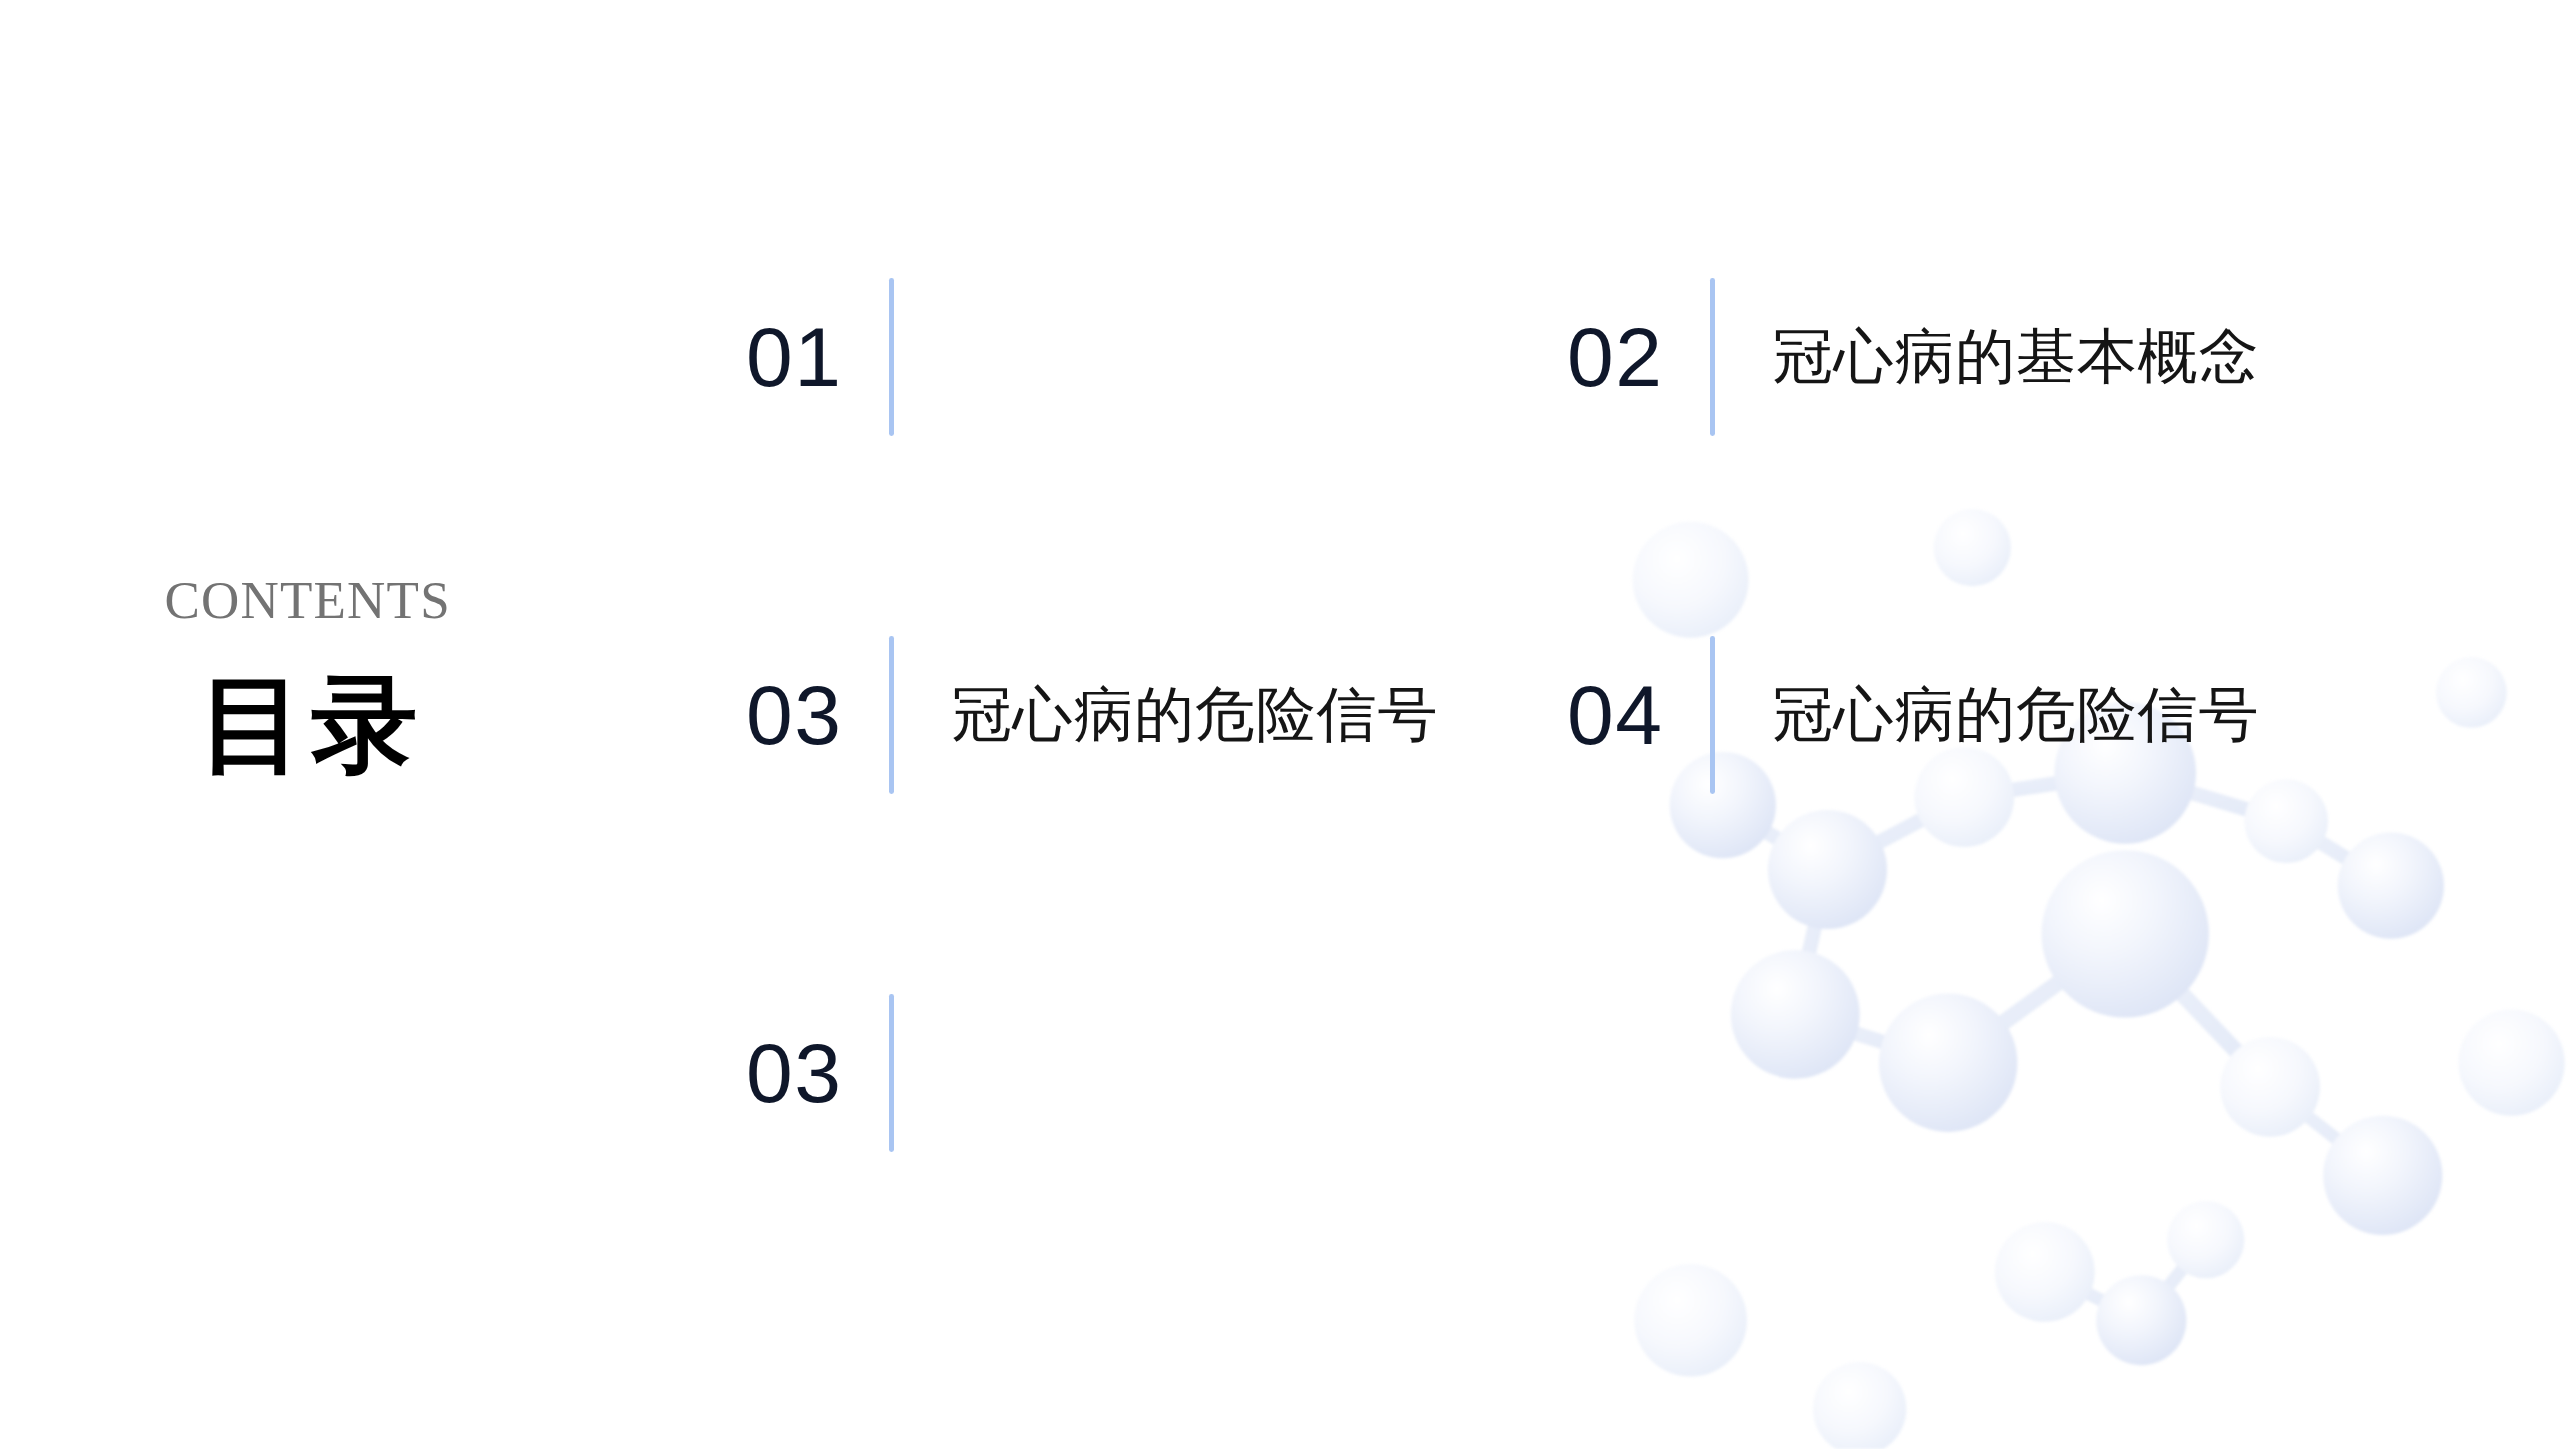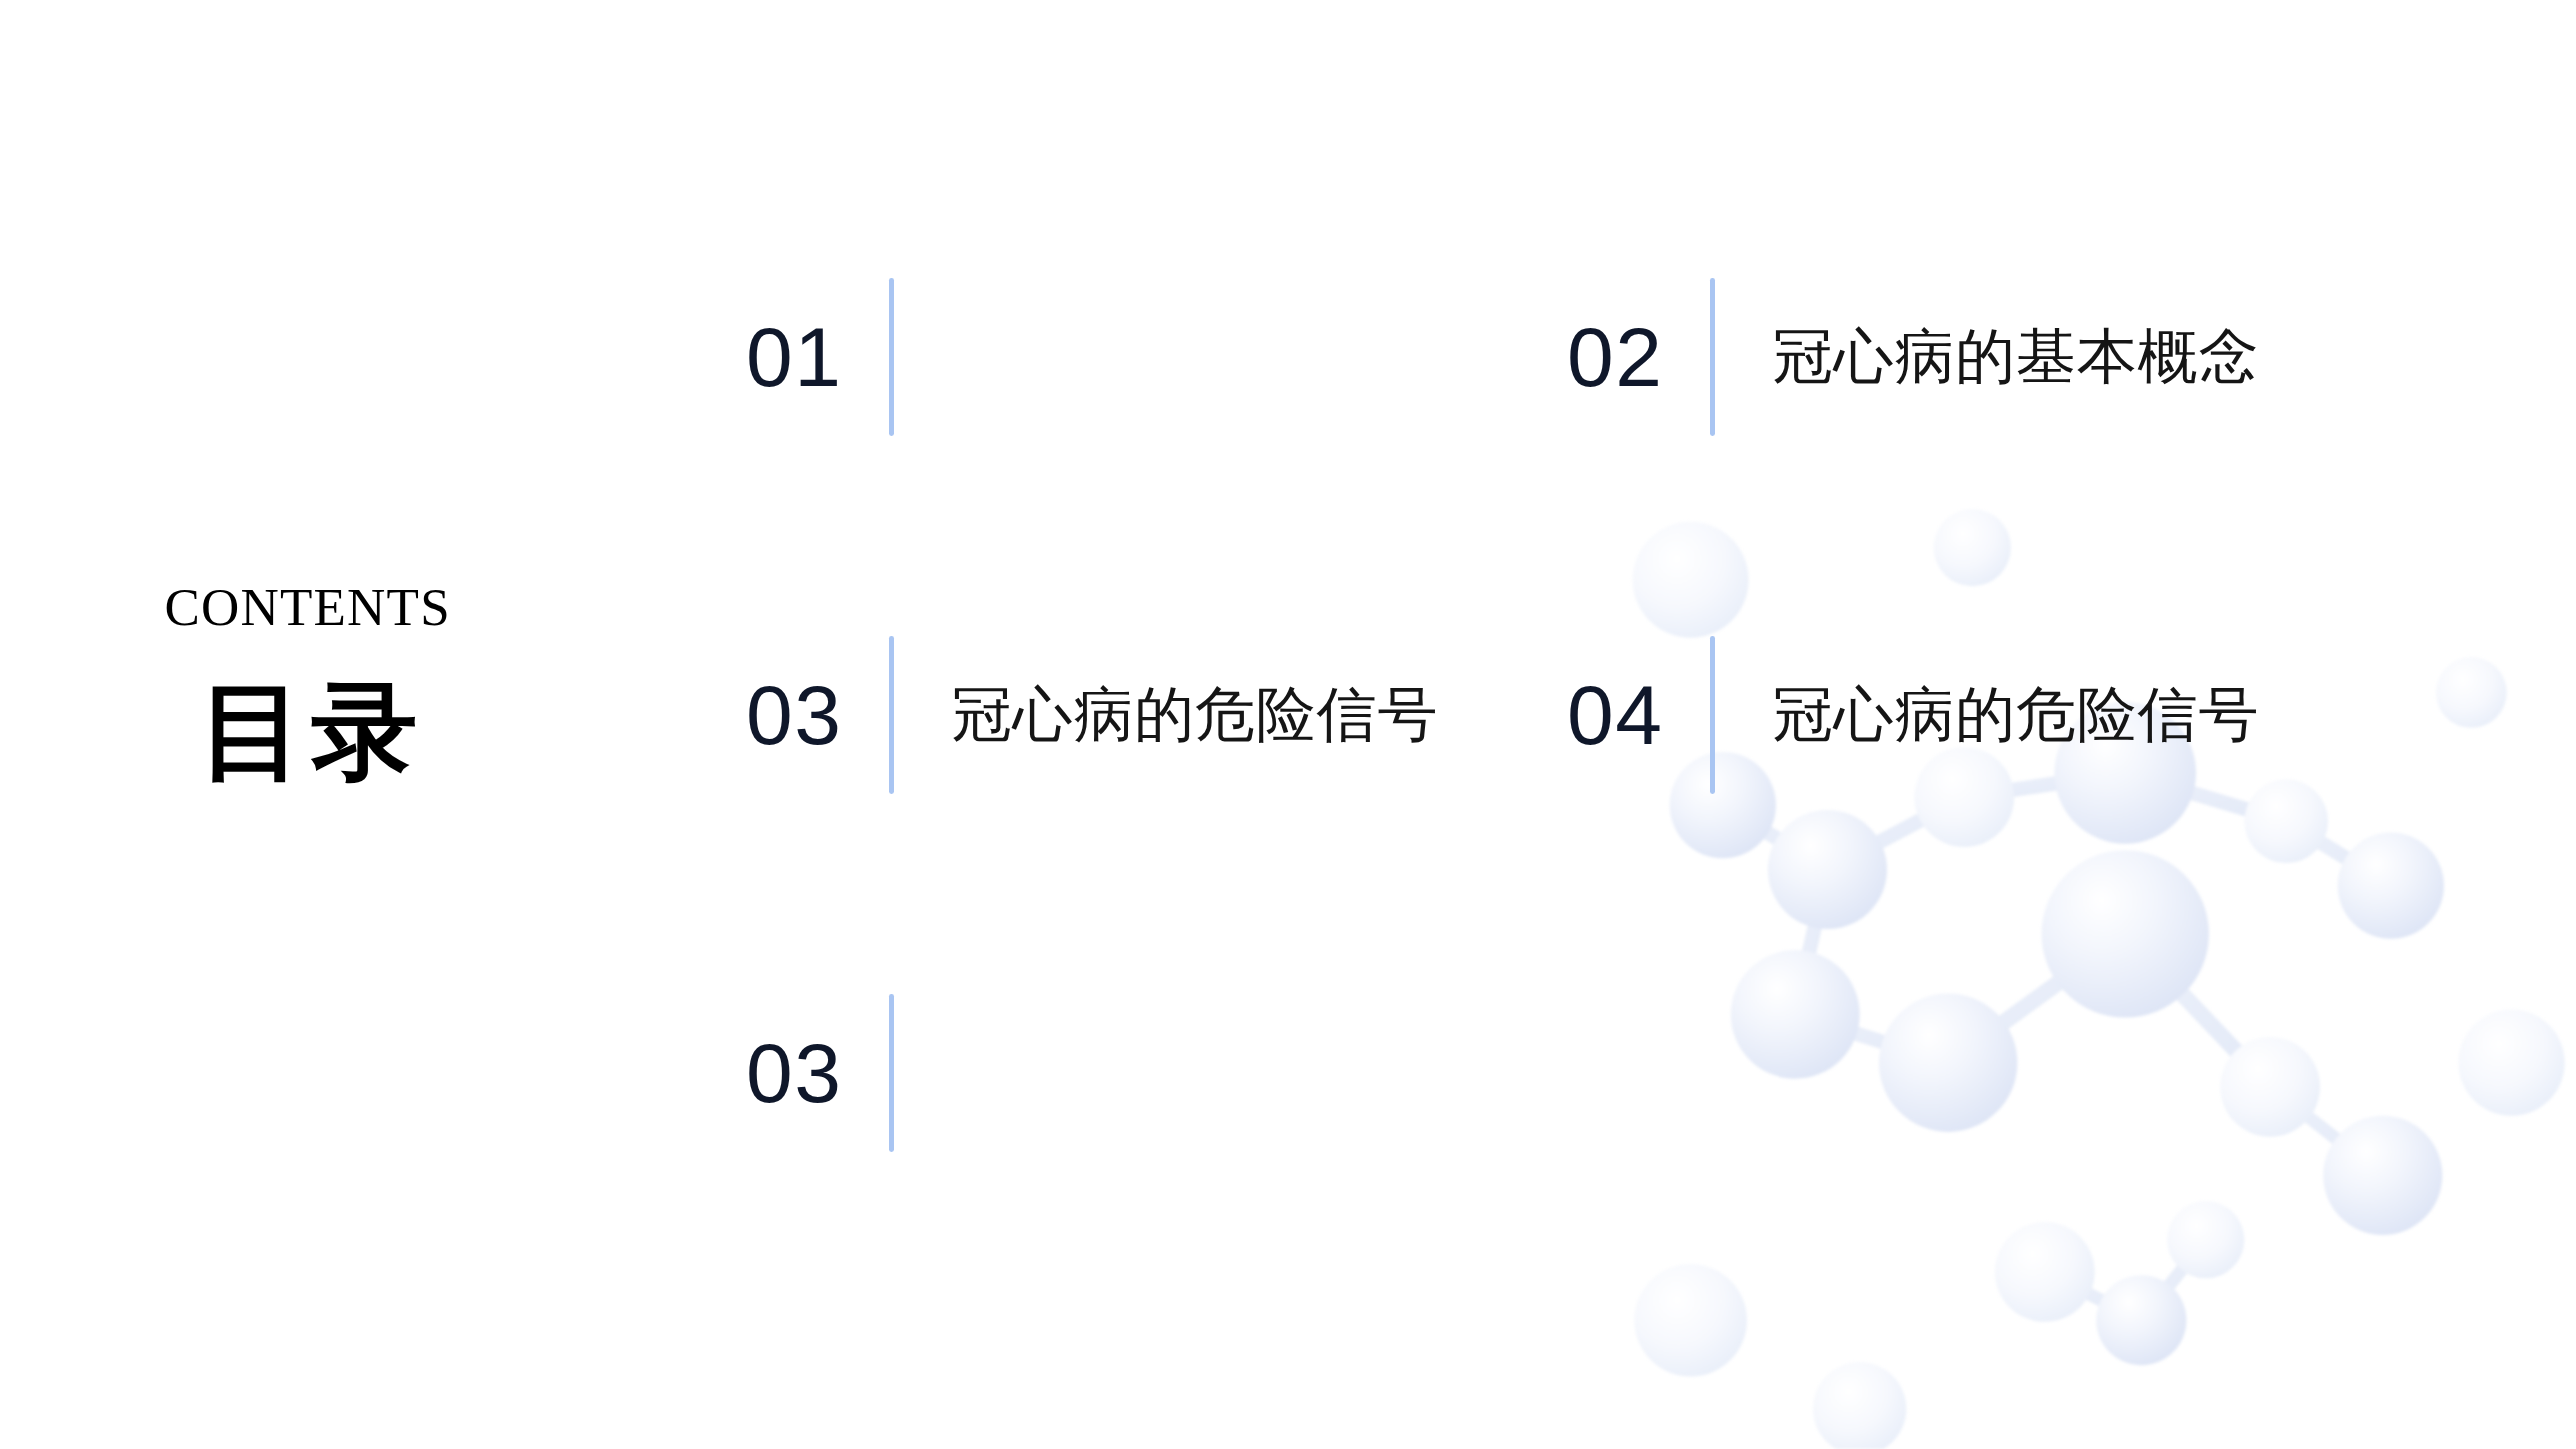--- a/index.html
+++ b/index.html
@@ -46,23 +46,23 @@
     top: 564px;
     width: 596px;
     z-index: 3;
     text-align: center;
   }
   .title-en {
     font-family: "Liberation Serif", "DejaVu Serif", serif;
     font-size: 53px;
     line-height: 64px;
     letter-spacing: 1.2px;
-    color: #000000;
+    color: #737373;
     font-weight: 400;
-    margin: 11px 0 37px 0;
+    margin: 4px 0 37px 0;
     padding-left: 19.3px;
   }
   .title-cn {
     font-family: "Liberation Sans", "DejaVu Sans", sans-serif;
     font-size: 106px;
     line-height: 111px;
     letter-spacing: 6.4px;
     font-weight: 700;
     color: #000000;
     margin: 12px;

